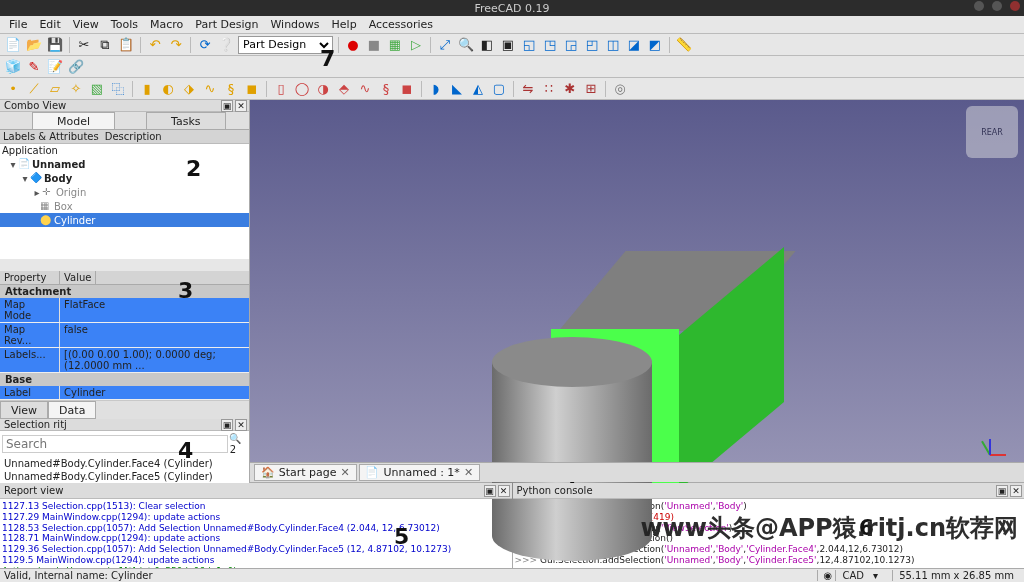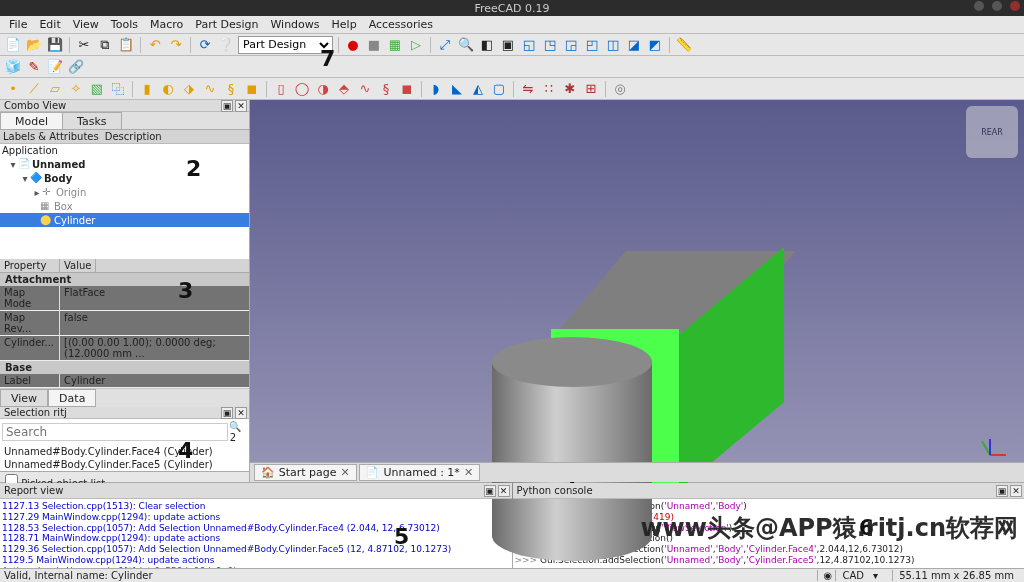--- a/index.html
+++ b/index.html
@@ -23,31 +23,31 @@
 
   
   .main { display:flex; height:calc(582px - 16px - 18px - 22px - 22px - 22px - 14px - 86px); }
   .leftcol { width:250px; display:flex; flex-direction:column; background:#e7e7e7; border-right:1px solid #aaa;}
   .viewport { flex:1; position:relative; background:linear-gradient(#5a5a8c,#9896b6); }
   .panel-header { background:#dcdcdc; height:16px; display:flex; align-items:center; padding:0 4px; border-bottom:1px solid #bbb; font-size:10px; position:relative;}
   .panel-header .pbtns{position:absolute;right:2px;display:flex;gap:2px}
   .panel-header .pbtns span{width:12px;height:12px;border:1px solid #999;font-size:9px;display:flex;align-items:center;justify-content:center;background:#eee;cursor:pointer}
 
   .tabs { display:flex; background:#e0e0e0; height:18px; border-bottom:1px solid #aaa;}
-  .tab { padding:2px 14px; border:1px solid #aaa; border-bottom:none; background:#f4f4f4; margin-right:-1px; cursor:pointer;}
+  .tab { padding:2px 24px; border:1px solid #aaa; border-bottom:none; background:#f4f4f4; margin-right:-1px; cursor:pointer;margin-left:32px;}
   .tab.inactive{background:#ddd;}
 
   .treehdr{background:#d4d4d4;font-size:10px;padding:1px 3px;display:flex;gap:6px;border-bottom:1px solid #bbb}
   .tree { background:#fff; flex:0 0 115px; overflow:auto; font-size:10px;}
   .tree-row { padding:1px 2px; display:flex; align-items:center; white-space:nowrap;}
   .tree-row .tw{display:inline-block;width:10px;text-align:center;color:#555}
   .tree-row.selected{background:#3a7de0;color:#fff}
   .tree-row .ico{display:inline-block;width:12px;height:12px;margin-right:2px;font-size:10px}
 
-  .propgrid{background:#737373;flex:0 0 130px;overflow:hidden;font-size:10px;}
+  .propgrid{background:#3b82f6;flex:0 0 130px;overflow:hidden;font-size:10px;margin-top:12px;}
   .prop-hdr{display:flex;background:#d4d4d4;border-bottom:1px solid #aaa}
   .prop-hdr span{padding:1px 4px;border-right:1px solid #aaa}
   .prop-cat{background:#c8c8c8;font-weight:bold;padding:1px 5px}
   .prop-row{display:flex;border-bottom:1px solid #eee}
   .prop-row .k{width:60px;padding:1px 4px;border-right:1px solid #ddd}
   .prop-row .v{flex:1;padding:1px 4px}
 
   .viewdata{display:flex;height:18px;background:#e0e0e0}
   .viewdata span{padding:2px 10px;border:1px solid #aaa;background:#f4f4f4;cursor:pointer}
   .viewdata span.inactive{background:#ddd}
@@ -252,21 +252,21 @@
       <div class="prop-cat">Attachment</div>
       <div class="prop-row">
           <span class="k">Map Mode</span>
           <span class="v">FlatFace</span>
         </div>
       <div class="prop-row">
           <span class="k">Map Rev...</span>
           <span class="v">false</span>
         </div>
       <div class="prop-row">
-          <span class="k">Cylinder...</span>
+          <span class="k">Labels...</span>
           <span class="v">[(0.00 0.00 1.00); 0.0000 deg; (12.0000 mm ...</span>
         </div>
       <div class="prop-cat">Base</div>
       <div class="prop-row">
           <span class="k">Label</span>
           <span class="v">Cylinder</span>
         </div>
       <div class="prop-cat">Cylinder</div>
 
       <span class="annot" style="left:178px;top:278px">3</span>

